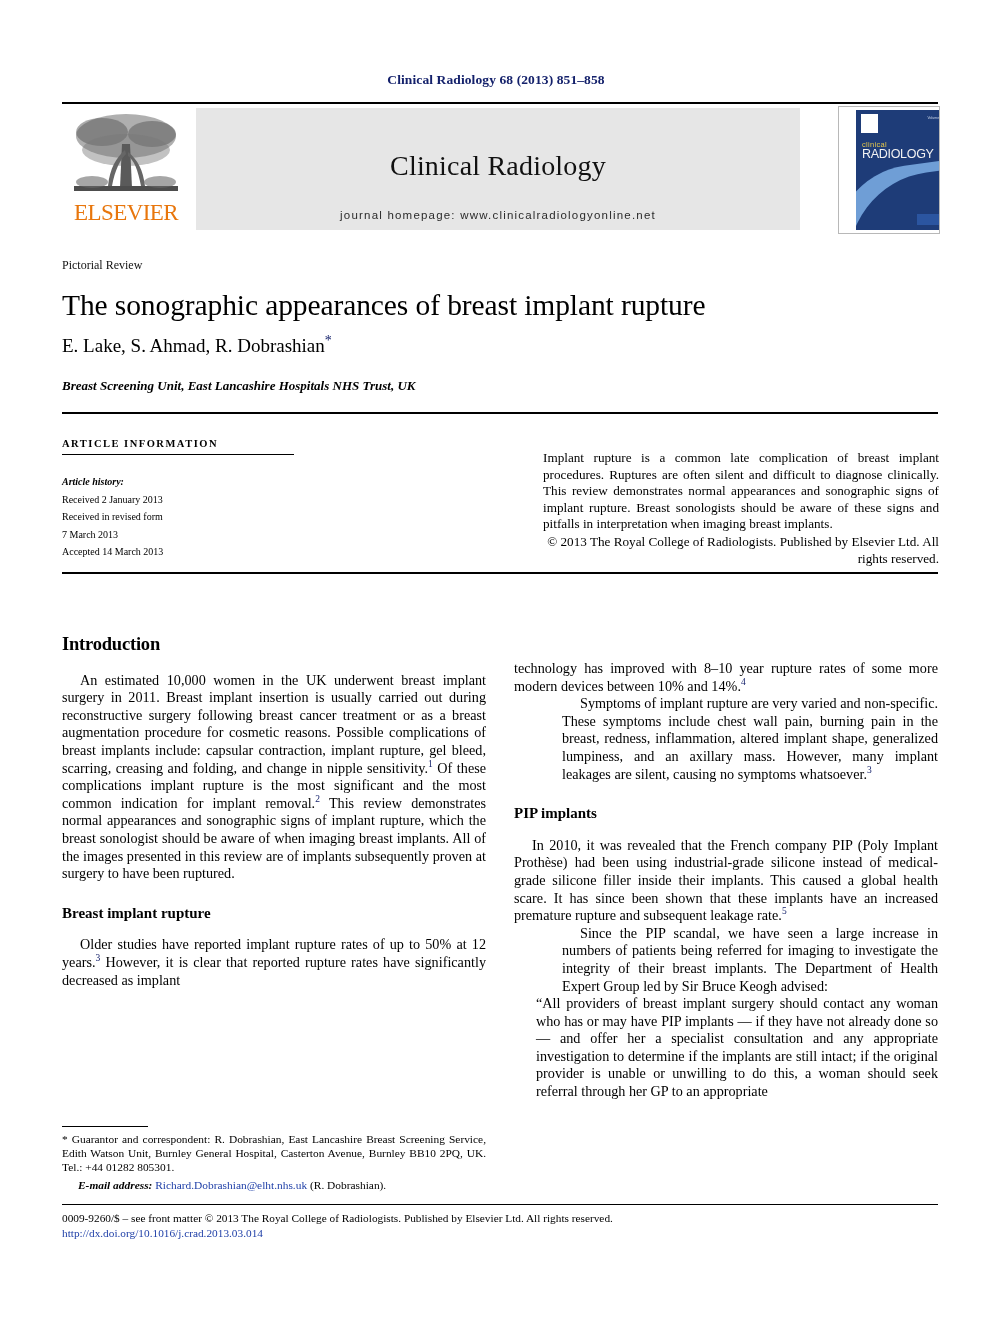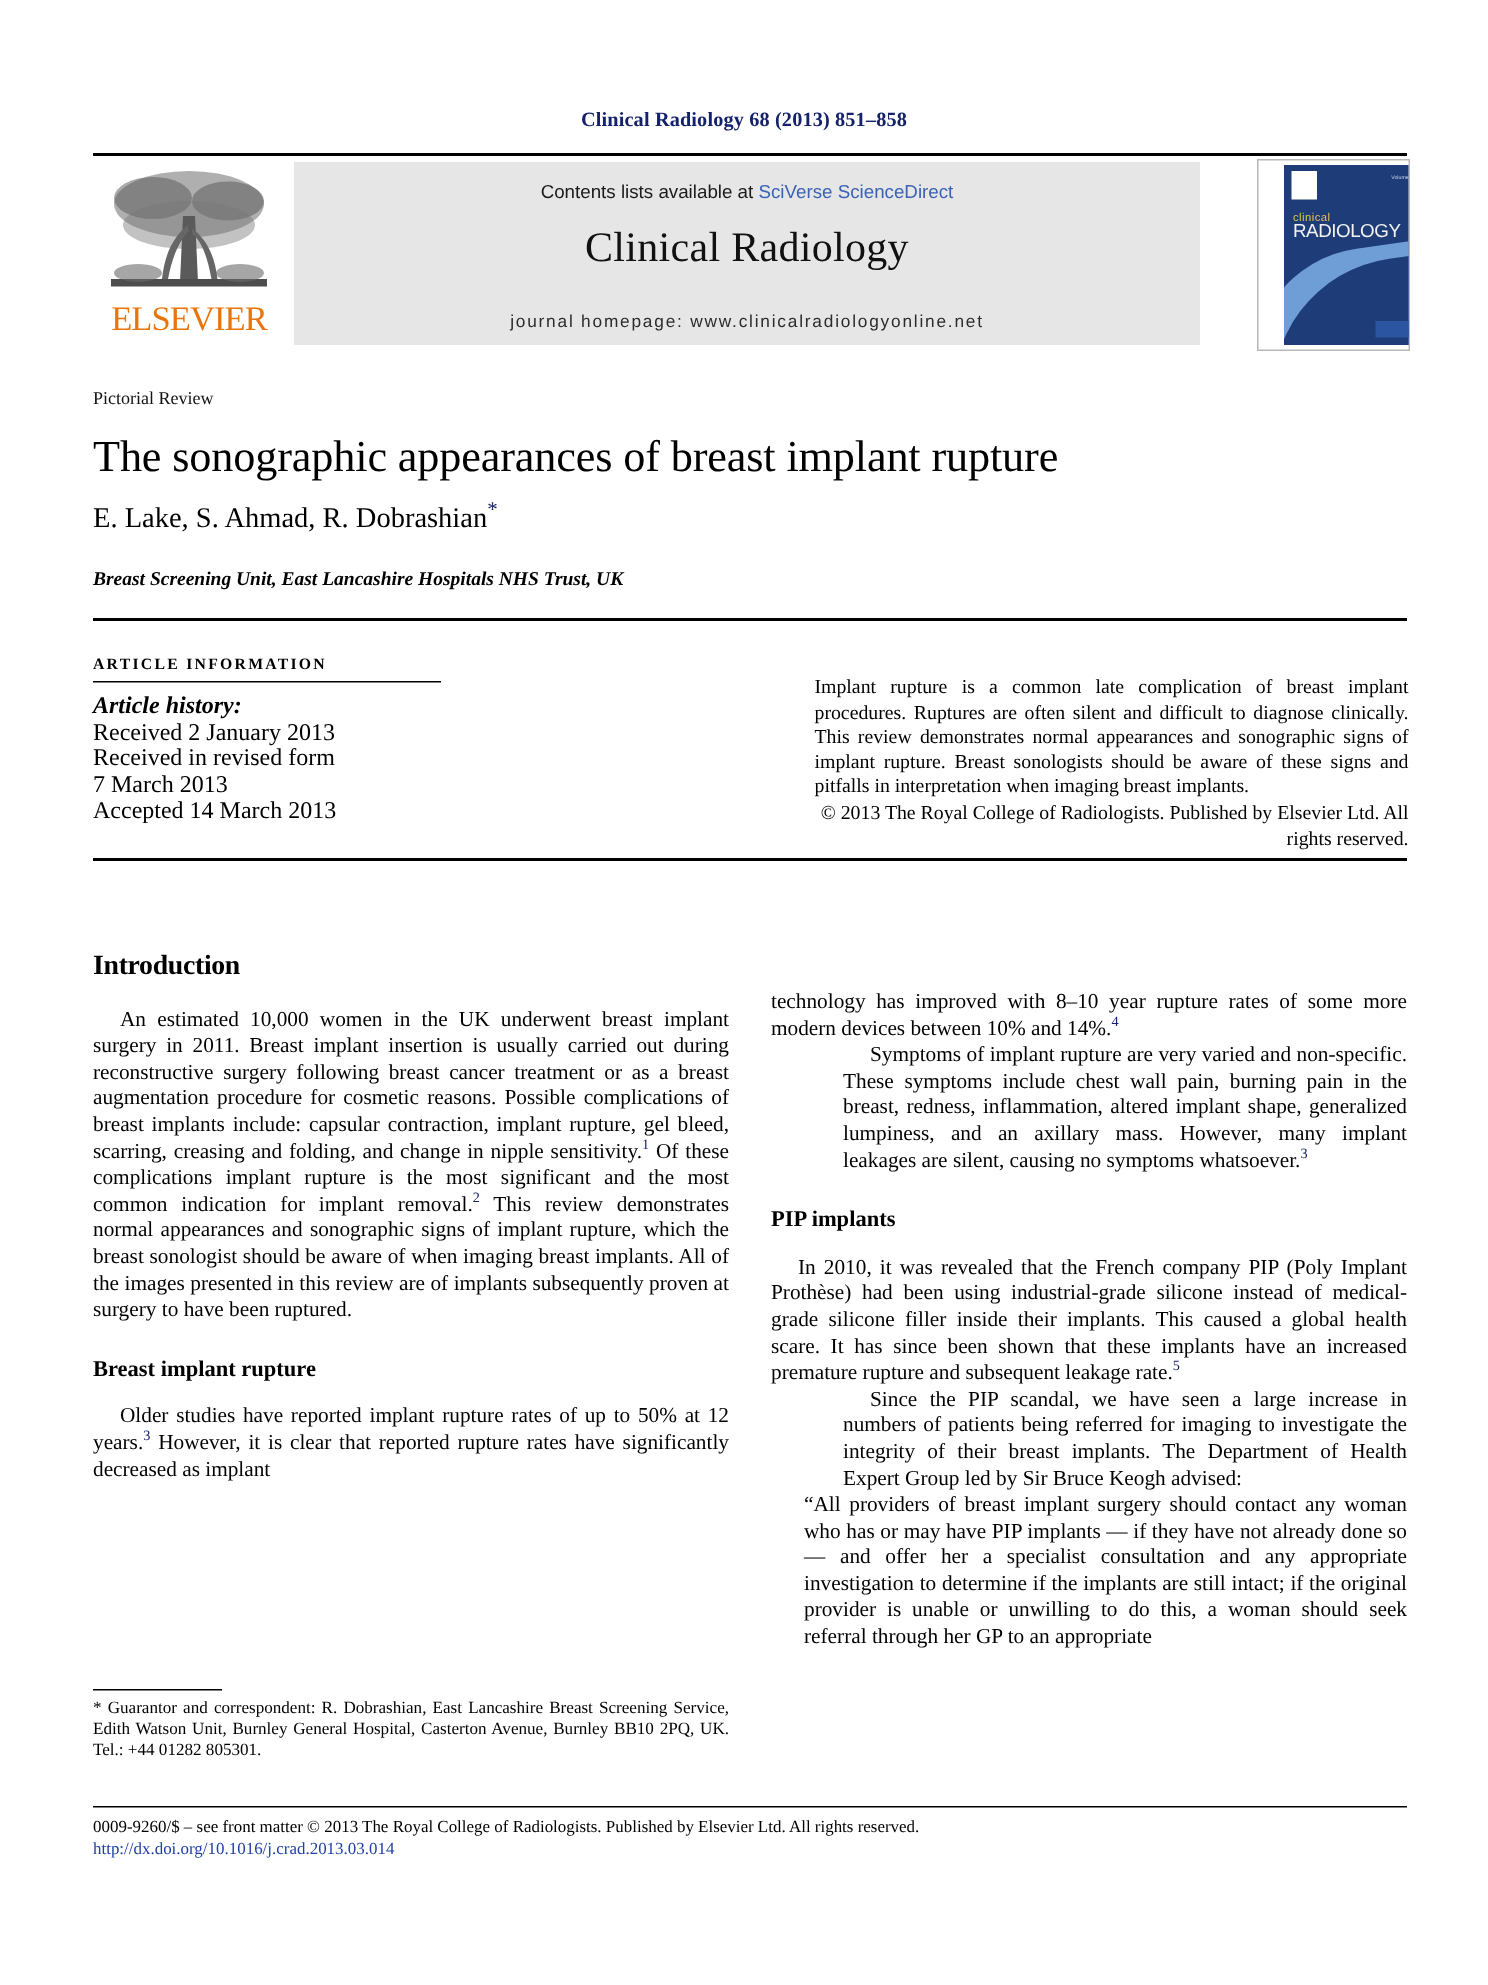--- a/index.html
+++ b/index.html
@@ -251,23 +251,23 @@
     letter-spacing: 1.5px;
     color: #000;
   }
   .artinfo-rule {
     margin-top: 5px;
     width: 232px;
     height: 0;
     border-top: 1.6px solid #000;
   }
   .artinfo-body {
-    margin-top: 7px;
-    font-family: "Liberation Serif", serif;
-    font-size: 16px;
+    margin-top: 18px;
+    font-family: "Liberation Serif", serif;
+    font-size: 10px;
     line-height: 17.5px;
     color: #000;
   }
   .artinfo-body .hist-label {
     font-style: italic;
     font-weight: bold;
   }
 
   
   .abstract {
@@ -409,23 +409,20 @@
           <path d="M60 42 C70 50 75 60 77 76 L73 76 C70 60 66 50 60 46 Z" fill="#666"></path>
           <rect x="6" y="76" width="104" height="5" fill="#4d4d4d"></rect>
           <ellipse cx="24" cy="72" rx="16" ry="6" fill="#6a6a6a" opacity="0.6"></ellipse>
           <ellipse cx="92" cy="72" rx="16" ry="6" fill="#6a6a6a" opacity="0.6"></ellipse>
         </g>
       </svg>
       <div class="elsevier-word">ELSEVIER</div>
     </div>
 
     <div class="grey-band">
-      <div class="contents-line">
-        <span>Contents lists available at </span><span class="sd-link">SciVerse ScienceDirect</span>
-      </div>
       <div class="journal-title">Clinical Radiology</div>
       <div class="homepage-line">journal homepage: www.clinicalradiologyonline.net</div>
     </div>
 
     <div class="cover">
       <div class="cover-inner">
         <div class="cover-swoosh"></div>
         <div class="cover-swoosh2"></div>
         <div class="cover-elsevier-mark"></div>
         <div class="cover-topright">Volume 68</div>
@@ -482,20 +479,25 @@
     <p class="para"><span>In 2010, it was revealed that the French company PIP (Poly Implant Prothèse) had been using industrial-grade silicone instead of medical-grade silicone filler inside their implants. This caused a global health scare. It has since been shown that these implants have an increased premature rupture and subsequent leakage rate.</span><sup class="ref">5</sup></p>
 
     <p class="para">Since the PIP scandal, we have seen a large increase in numbers of patients being referred for imaging to investigate the integrity of their breast implants. The Department of Health Expert Group led by Sir Bruce Keogh advised:</p>
 
     <p class="quote">“All providers of breast implant surgery should contact any woman who has or may have PIP implants — if they have not already done so — and offer her a specialist consultation and any appropriate investigation to determine if the implants are still intact; if the original provider is unable or unwilling to do this, a woman should seek referral through her GP to an appropriate</p>
   </div>
 
   <div class="footnote">
     <div class="footnote-rule"></div>
     <div class="footnote-text">* Guarantor and correspondent: R. Dobrashian, East Lancashire Breast Screening Service, Edith Watson Unit, Burnley General Hospital, Casterton Avenue, Burnley BB10 2PQ, UK. Tel.: +44 01282 805301.</div>
+    <div class="footnote-email">
+      <span class="lbl">E-mail address:</span>
+      <span class="mail">Richard.Dobrashian@elht.nhs.uk</span>
+      <span>(R. Dobrashian).</span>
+    </div>
   </div>
 
   <div class="footer-rule"></div>
   <div class="footer">
     <span>0009-9260/$ – see front matter © 2013 The Royal College of Radiologists. Published by Elsevier Ltd. All rights reserved.</span>
     <span class="doi">http://dx.doi.org/10.1016/j.crad.2013.03.014</span>
   </div>
 
 </div>
 

